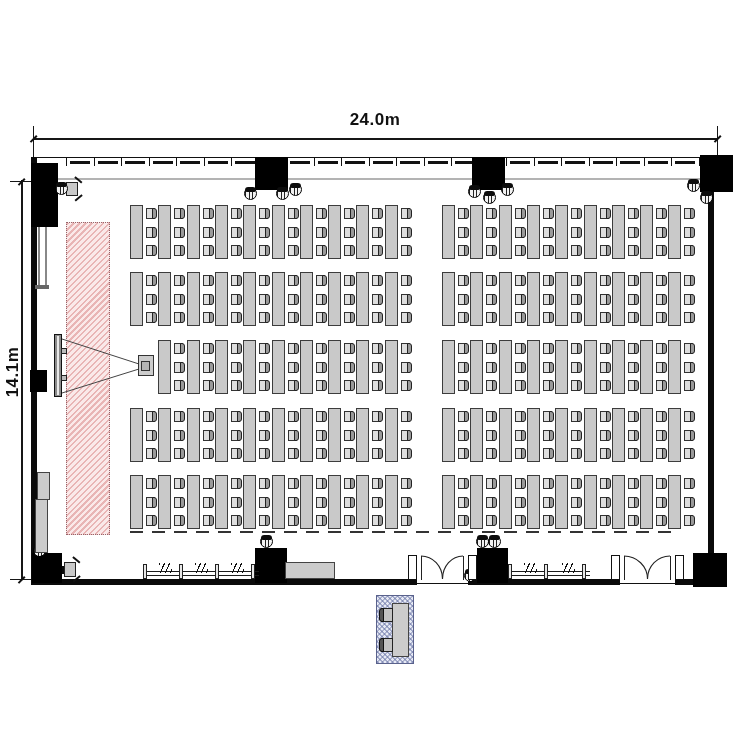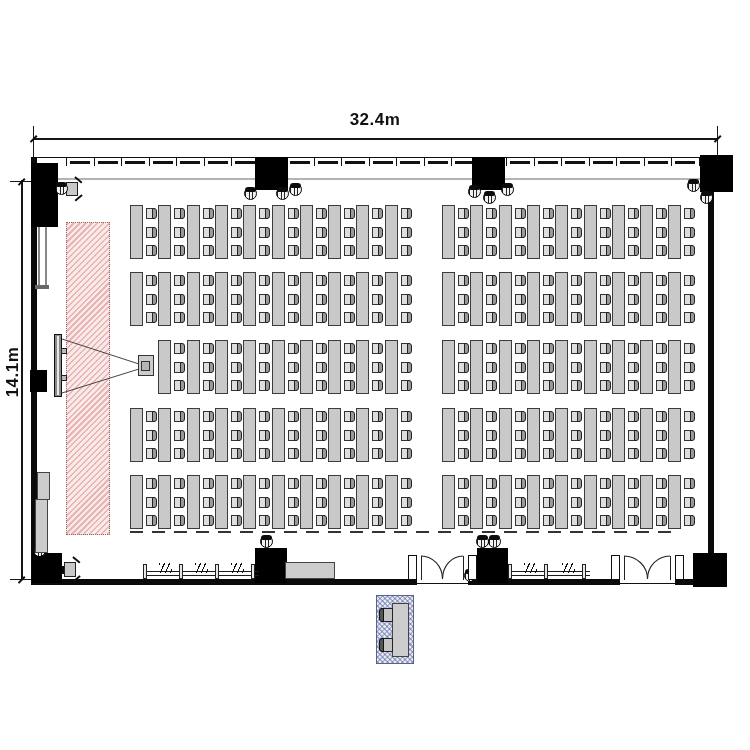--- a/index.html
+++ b/index.html
@@ -46,21 +46,21 @@
   .bchair{background:#c4c4c4;border:1px solid #222;box-sizing:border-box;}
   .bchair::before{content:"";position:absolute;left:-3px;top:-1px;bottom:-1px;width:3px;
     background:#555;border:1px solid #111;border-radius:3px 0 0 3px;}
   svg{position:absolute;left:0;top:0;}
 </style>
 </head>
 <body>
 
 <div id="stage">
 
-  <div class="abs dimtext" style="left:325px;top:110px;width:100px;text-align:center;">32.4m</div>
+  <div class="abs dimtext" style="left:325px;top:110px;width:100px;text-align:center;">24.0m</div>
   <div class="abs dimline" style="left:33px;top:138px;width:685px;height:1.5px;"></div>
   <div class="abs dimline" style="left:33px;top:126px;width:1px;height:34px;"></div>
   <div class="abs dimline" style="left:717px;top:126px;width:1px;height:32px;"></div>
   <div class="abs tick" style="left:29px;top:138px;transform:rotate(-45deg);"></div>
   <div class="abs tick" style="left:713px;top:138px;transform:rotate(-45deg);"></div>
 
   <div class="abs dimtext" style="left:-22px;top:362px;width:70px;text-align:center;transform:rotate(-90deg);">14.1m</div>
   <div class="abs dimline" style="left:21px;top:180px;width:1.5px;height:400px;"></div>
   <div class="abs dimline" style="left:10px;top:181px;width:23px;height:1px;"></div>
   <div class="abs dimline" style="left:10px;top:579px;width:23px;height:1px;"></div>

